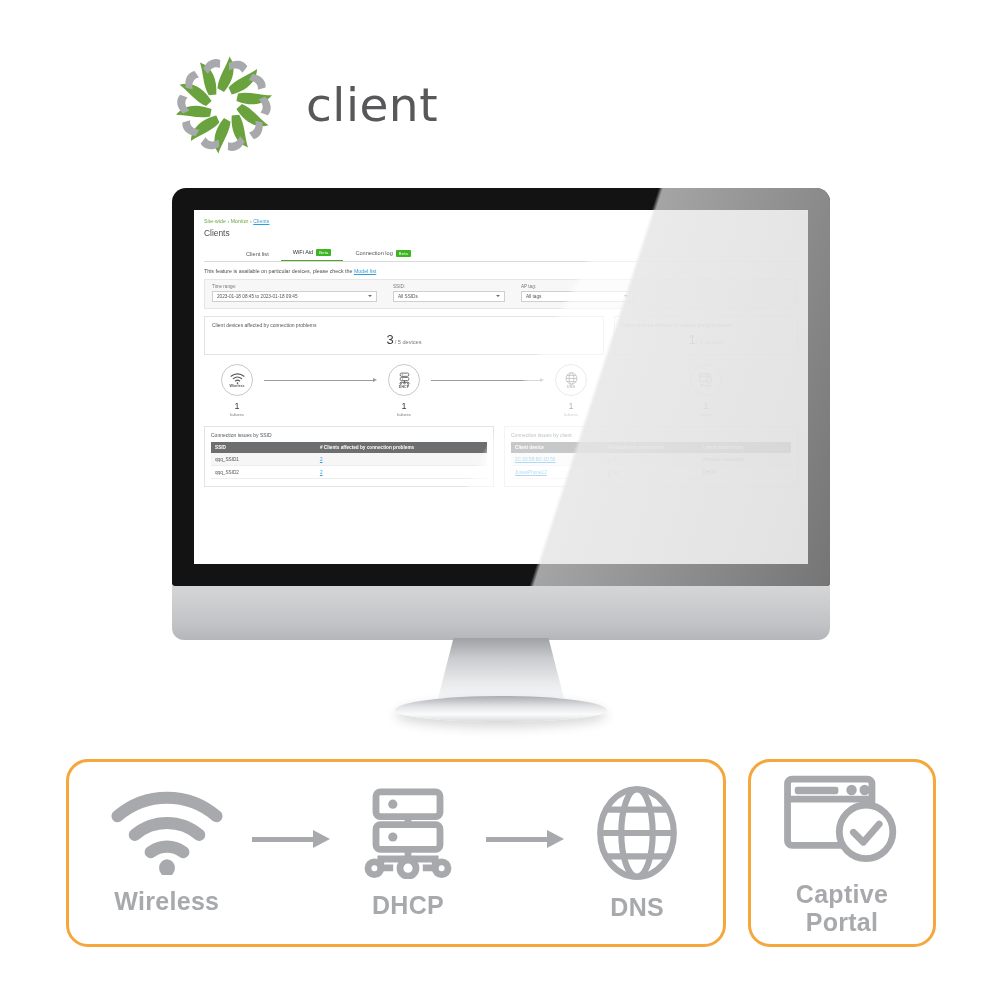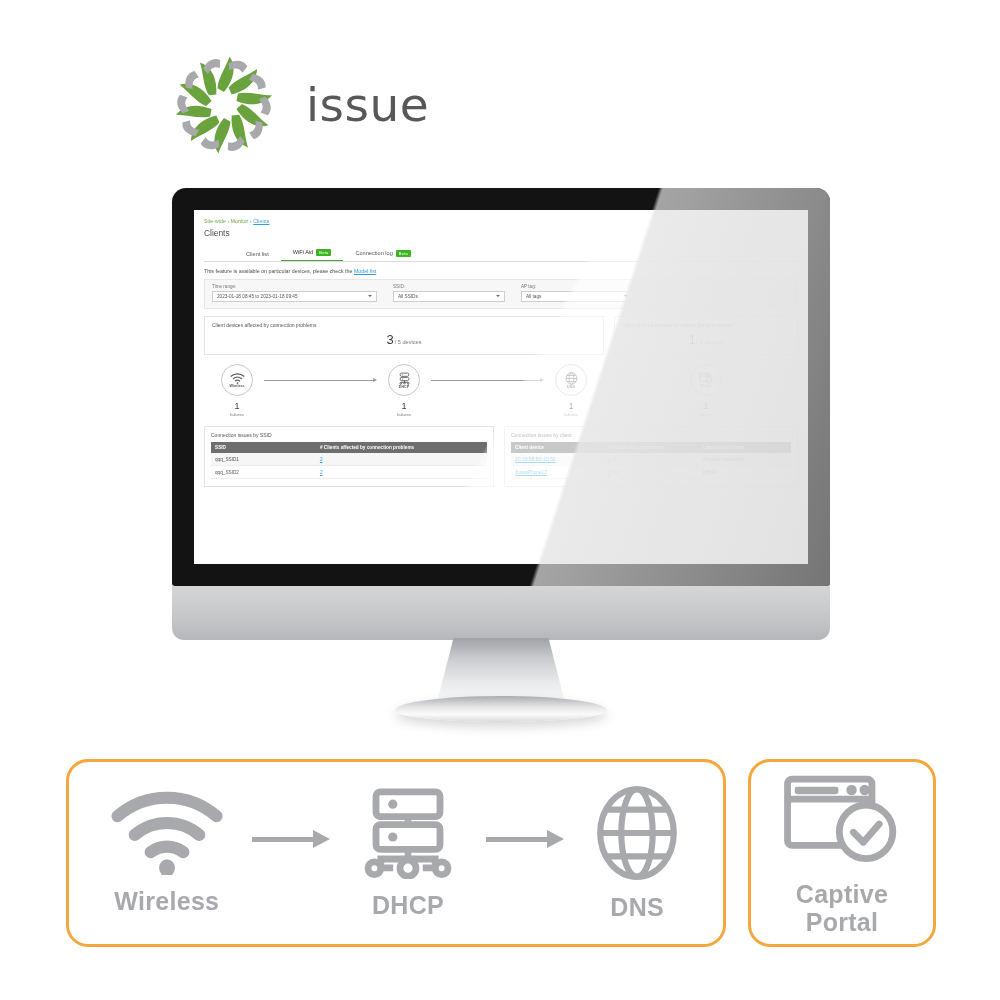--- a/index.html
+++ b/index.html
@@ -181,21 +181,21 @@
           <path d="M-9,-44 C-3,-51 6,-52 11,-47 L8,-39 C4,-43 -2,-42 -6,-37 Z" fill="#a7a9ac" transform="translate(60,60) rotate(234)"></path>
           <path d="M0,-14 C10,-26 14,-40 6,-52 C2,-40 -6,-30 -7,-18 Z" fill="#6aa33d" transform="translate(60,60) rotate(252)"></path>
           <path d="M-9,-44 C-3,-51 6,-52 11,-47 L8,-39 C4,-43 -2,-42 -6,-37 Z" fill="#a7a9ac" transform="translate(60,60) rotate(270)"></path>
           <path d="M0,-14 C10,-26 14,-40 6,-52 C2,-40 -6,-30 -7,-18 Z" fill="#6aa33d" transform="translate(60,60) rotate(288)"></path>
           <path d="M-9,-44 C-3,-51 6,-52 11,-47 L8,-39 C4,-43 -2,-42 -6,-37 Z" fill="#a7a9ac" transform="translate(60,60) rotate(306)"></path>
           <path d="M0,-14 C10,-26 14,-40 6,-52 C2,-40 -6,-30 -7,-18 Z" fill="#6aa33d" transform="translate(60,60) rotate(324)"></path>
           <path d="M-9,-44 C-3,-51 6,-52 11,-47 L8,-39 C4,-43 -2,-42 -6,-37 Z" fill="#a7a9ac" transform="translate(60,60) rotate(342)"></path>
         </g>
     </svg>
   </div>
-  <div id="logo-word">issue</div>
+  <div id="logo-word">client</div>
 </div>
 
 <div id="monitor">
   <div id="bezel">
     <div id="screen">
 
       <div id="page">
 
         <div id="breadcrumb">
           <span>Site-wide</span>

